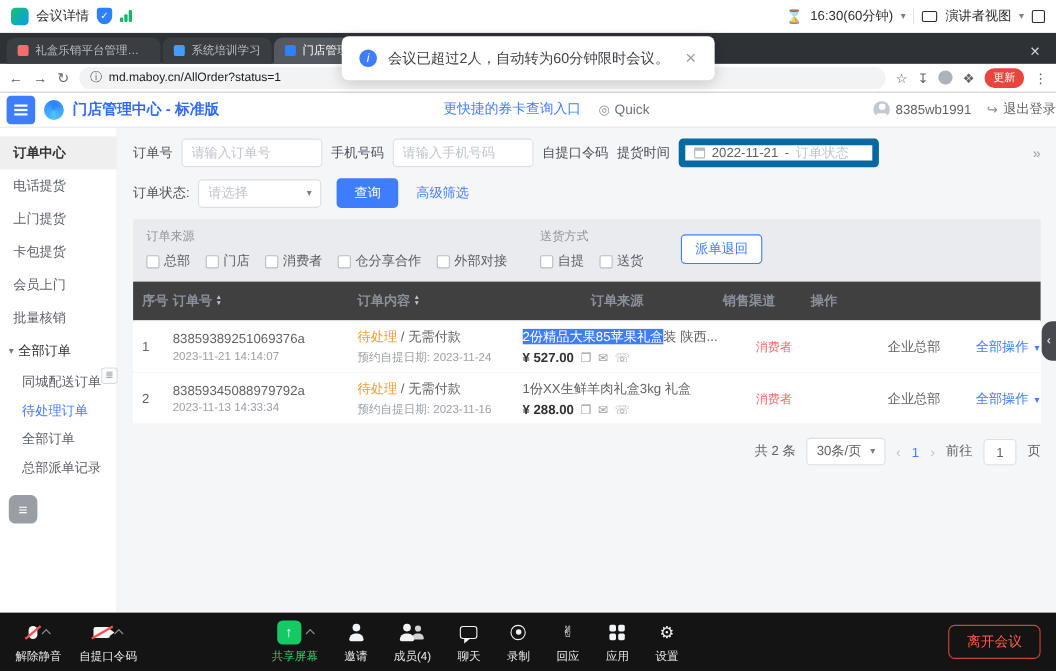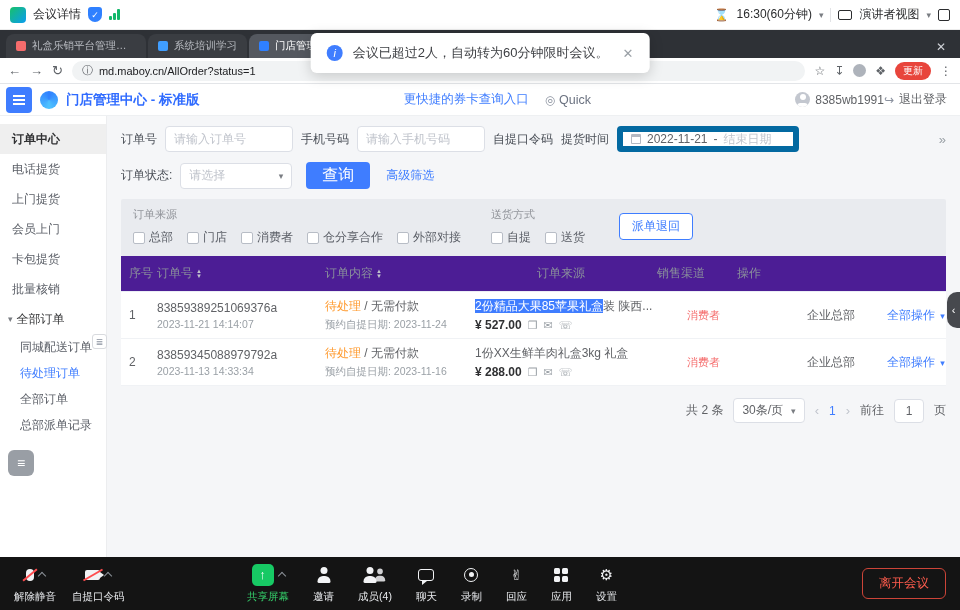--- a/index.html
+++ b/index.html
@@ -46,21 +46,21 @@
   .appheader { height:32px; background:#fff; display:flex; align-items:center; border-bottom:1px solid #eef0f2; }
   .hdr-left { display:flex; align-items:center; gap:8px; padding-left:6px; }
   .burger { width:26px; height:26px; border-radius:4px; background:#3f7dff; display:flex; align-items:center; justify-content:center; }
   .burger-lines { width:12px; height:2px; background:#fff; box-shadow:0 4px 0 #fff, 0 -4px 0 #fff; }
   .brandlogo { width:18px; height:18px; border-radius:50%; background:conic-gradient(#2f80ff,#4fc3ff,#2f80ff); }
   .brand { color:#2f6bff; font-weight:bold; font-size:13.5px; }
   .hdr-center { flex:1; display:flex; align-items:center; justify-content:center; gap:16px; font-size:12.5px; }
   .quick-link { color:#3f7dff; }
   .quick-wrap { display:flex; align-items:center; gap:4px; color:#6b7280; }
   .target-ic { color:#8a919e; font-size:12px; }
-  .hdr-right { display:flex; align-items:center; padding-right:13px; font-size:12px; color:#606266; }
+  .hdr-right { display:flex; align-items:center; gap:14px; padding-right:0; font-size:12px; color:#606266; }
   .user-wrap, .logout-wrap { display:flex; align-items:center; gap:5px; }
   .avatar { width:15px; height:15px; border-radius:50%; background:#c3c7cf; position:relative; overflow:hidden; }
   .avatar::before { content:''; position:absolute; top:2px; left:4.5px; width:6px; height:6px; border-radius:50%; background:#fff; }
   .avatar::after { content:''; position:absolute; bottom:-3px; left:2px; width:11px; height:7px; border-radius:6px; background:#fff; }
   .logout-ic { color:#8a919e; font-size:12px; }
 
   
   .appbody { display:flex; height:441px; background:#fff; }
   .sidebar { width:107px; background:#fff; border-right:1px solid #ecedef; font-size:12px; flex:none; }
   .side-section { height:30px; line-height:30px; padding-left:12px; background:#efefef; color:#303133; font-weight:bold; margin-top:8px; }
@@ -71,33 +71,33 @@
 
   .main { flex:1; background:#f5f6f8; padding:10px 14px; position:relative; overflow:hidden; }
   .filter-row { display:flex; align-items:center; gap:8px; margin-bottom:10px; font-size:12px; color:#4a4f57; }
   .f-input { height:26px; border:1px solid #dcdfe6; border-radius:4px; background:#fff; padding:0 8px; font-size:12px; color:#333; width:128px; outline:none; }
   .f-input::placeholder { color:#c0c4cc; }
   .datebox { height:26px; border:6px solid #0369a1; border-radius:4px; background:#fff; display:flex; align-items:center; padding:0 8px; gap:6px; font-size:12px; color:#606266; width:182px; }
   .cal-ic { width:10px; height:10px; border:1px solid #b4b9c2; border-top:3px solid #b4b9c2; border-radius:1px; flex:none; }
   .date-end { color:#c0c4cc; }
   .expand-right { margin-left:auto; color:#9aa0a6; font-size:13px; }
   .selectbox { width:112px; height:26px; border:1px solid #dcdfe6; border-radius:4px; background:#fff; display:flex; align-items:center; justify-content:space-between; padding:0 8px; font-size:12px; color:#c0c4cc; }
-  .btn-primary { background:#3f7dff; color:#fff; border:none; border-radius:4px; font-size:16px; height:27px; padding:0 16px; margin-left:6px; }
+  .btn-primary { background:#3f7dff; color:#fff; border:none; border-radius:4px; font-size:12px; height:27px; padding:0 16px; margin-left:6px; }
   .link-adv { color:#3f7dff; font-size:12px; margin-left:8px; }
 
   .src-panel { background:#e9ebef; border-radius:2px; padding:8px 12px 10px; display:flex; gap:30px; align-items:center; }
   .sp-group { display:flex; flex-direction:column; gap:7px; }
   .sp-label { font-size:11px; color:#909399; }
   .sp-opts { display:flex; gap:14px; }
   .chk { display:flex; align-items:center; gap:4px; font-size:12px; color:#5a5e66; }
   .chk-box { width:12px; height:12px; border:1px solid #b8bdc6; background:#fff; border-radius:2px; flex:none; }
   .btn-outline { border:1px solid #3f7dff; color:#3f7dff; background:#fff; border-radius:4px; font-size:12px; padding:4px 12px; align-self:center; margin-left:4px; }
 
   .table-wrap { background:#fff; }
-  .t-head { display:flex; align-items:center; height:36px; color:#8a909b; background:#4c1d95; border-bottom:1px solid #ebeef5; font-size:12px; }
+  .t-head { display:flex; align-items:center; height:36px; color:#8a909b; background:#404040; border-bottom:1px solid #ebeef5; font-size:12px;font-weight:bold; }
   .t-row { display:flex; align-items:center; min-height:47px; border-bottom:1px solid #f0f2f5; font-size:12px; background:#fff; }
   .c-idx{width:36px; padding-left:8px; flex:none}
   .c-no{width:168px; flex:none}
   .c-st{width:150px; flex:none}
   .c-ct{width:212px; flex:none}
   .c-src{width:120px; flex:none}
   .c-ch{width:80px; flex:none}
   .c-op{flex:1}
   .sort { display:inline-flex; flex-direction:column; margin-left:3px; vertical-align:middle; }
   .sort i { font-style:normal; font-size:6px; line-height:4.5px; color:#c0c4cc; }
@@ -253,22 +253,22 @@
       <span>退出登录</span>
     </span>
   </div>
 </div>
 
 <div class="appbody">
   <aside class="sidebar">
     <div class="side-section">订单中心</div>
     <div class="side-item">电话提货</div>
     <div class="side-item">上门提货</div>
+    <div class="side-item">卡包提货</div>
     <div class="side-item">会员上门</div>
-    <div class="side-item">卡包提货</div>
     <div class="side-item">批量核销</div>
     <div class="side-group">
       <span class="caret-down">▾</span>
       <span>全部订单</span>
     </div>
     <div class="side-sub">同城配送订单</div>
     <div class="side-sub active">待处理订单</div>
     <div class="side-sub">全部订单</div>
     <div class="side-sub">总部派单记录</div>
   </aside>
@@ -279,21 +279,21 @@
       <span>订单号</span>
       <input class="f-input" placeholder="请输入订单号" style="">
       <span>手机号码</span>
       <input class="f-input" placeholder="请输入手机号码" style="">
       <span>自提口令码</span>
       <span>提货时间</span>
       <div class="datebox">
         <span class="cal-ic"></span>
         <span>2022-11-21</span>
         <span>-</span>
-        <span class="date-end">结束日期</span>
+        <span class="date-end">订单状态</span>
       </div>
       <span class="expand-right">»</span>
     </div>
 
     <div class="filter-row">
       <span>订单状态:</span>
       <div class="selectbox">
         <span>请选择</span>
         <span class="caret-down">▾</span>
       </div>

